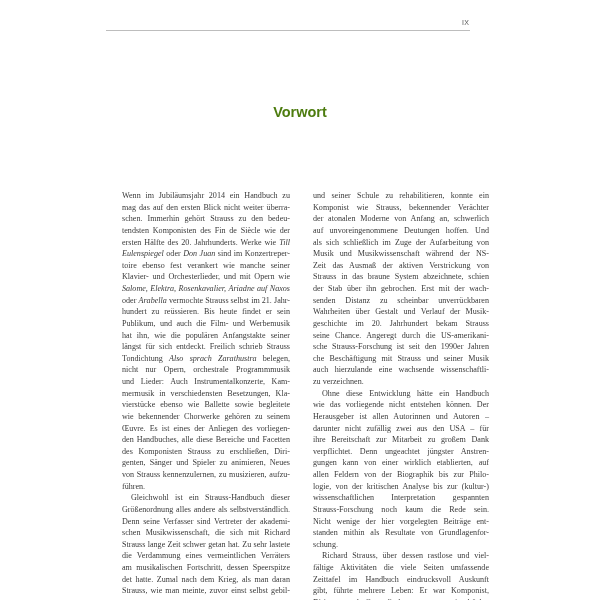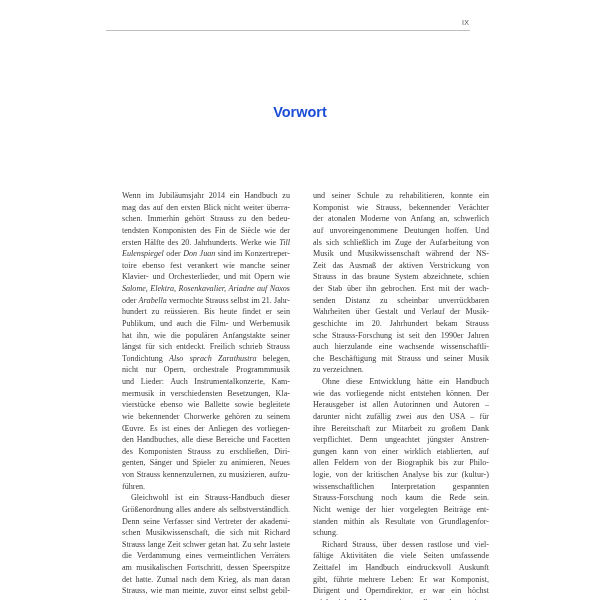--- a/index.html
+++ b/index.html
@@ -1,19 +1,19 @@
 <!DOCTYPE html>
 <html><head>
   <meta charset="utf-8">
   <style>
     html, body { margin:0; padding:0; }
     body { width:600px; height:600px; background:#ffffff; position:relative; overflow:hidden; font-family:"Liberation Serif", serif; color:#3a3a3a; }
     .rule { position:absolute; left:106px; top:30px; width:300px; height:1px; background:#bdbdbd; width:300px; }
     .folio { position:absolute; left:462px; top:19px; font-family:"Liberation Sans", sans-serif; font-size:7px; color:#555; letter-spacing:0.2px; }
-    .title { position:absolute; left:0; width:600px; top:104px; text-align:center; font-family:"Liberation Sans", sans-serif; font-weight:bold; font-size:14.5px; color:#1d4ed8; padding-left:-20px; }
+    .title { position:absolute; left:0; width:600px; top:104px; text-align:center; font-family:"Liberation Sans", sans-serif; font-weight:bold; font-size:14.5px; color:#4d7c0f; padding-left:-20px; }
     .col { position:absolute; top:158px; font-size:8.1px; line-height:11.63px; text-align:justify;margin-top:32px; }
     .col.left { left:122px; width:168px; }
     .col.right { left:313px; width:176px; }
     .line { display:block; white-space:nowrap; text-align-last:justify; text-align:justify; }
     .line.last { text-align-last:left; }
     .line.indent { padding-left:9px; }
     .line em { }
   </style>
 </head>
 <body>
@@ -66,23 +66,24 @@
       <span class="line">der atonalen Moderne von Anfang an, schwerlich</span>
       <span class="line">auf unvoreingenommene Deutungen hoffen. Und</span>
       <span class="line">als sich schließlich im Zuge der Aufarbeitung von</span>
       <span class="line">Musik und Musikwissenschaft während der NS-</span>
       <span class="line">Zeit das Ausmaß der aktiven Verstrickung von</span>
       <span class="line">Strauss in das braune System abzeichnete, schien</span>
       <span class="line">der Stab über ihn gebrochen. Erst mit der wach-</span>
       <span class="line">senden Distanz zu scheinbar unverrückbaren</span>
       <span class="line">Wahrheiten über Gestalt und Verlauf der Musik-</span>
       <span class="line">geschichte im 20. Jahrhundert bekam Strauss</span>
+      <span class="line">seine Chance. Angeregt durch die US-amerikani-</span>
       <span class="line">sche Strauss-Forschung ist seit den 1990er Jahren</span>
+      <span class="line">che Beschäftigung mit Strauss und seiner Musik</span>
       <span class="line">auch hierzulande eine wachsende wissenschaftli-</span>
-      <span class="line">che Beschäftigung mit Strauss und seiner Musik</span>
       <span class="line last">zu verzeichnen.</span>
       <span class="line indent">Ohne diese Entwicklung hätte ein Handbuch</span>
       <span class="line">wie das vorliegende nicht entstehen können. Der</span>
       <span class="line">Herausgeber ist allen Autorinnen und Autoren –</span>
       <span class="line">darunter nicht zufällig zwei aus den USA – für</span>
       <span class="line">ihre Bereitschaft zur Mitarbeit zu großem Dank</span>
       <span class="line">verpflichtet. Denn ungeachtet jüngster Anstren-</span>
       <span class="line">gungen kann von einer wirklich etablierten, auf</span>
       <span class="line">allen Feldern von der Biographik bis zur Philo-</span>
       <span class="line">logie, von der kritischen Analyse bis zur (kultur-)</span>

